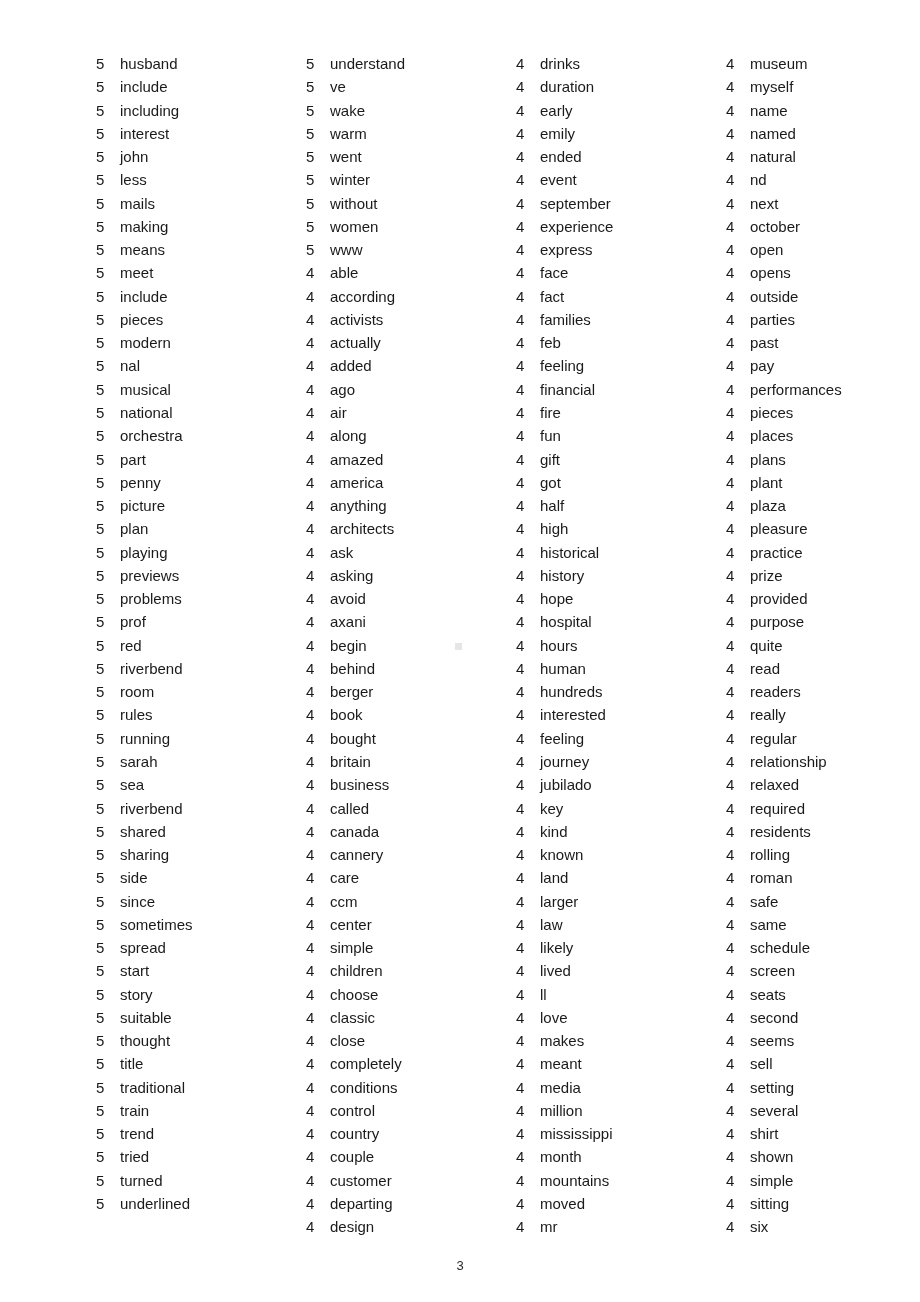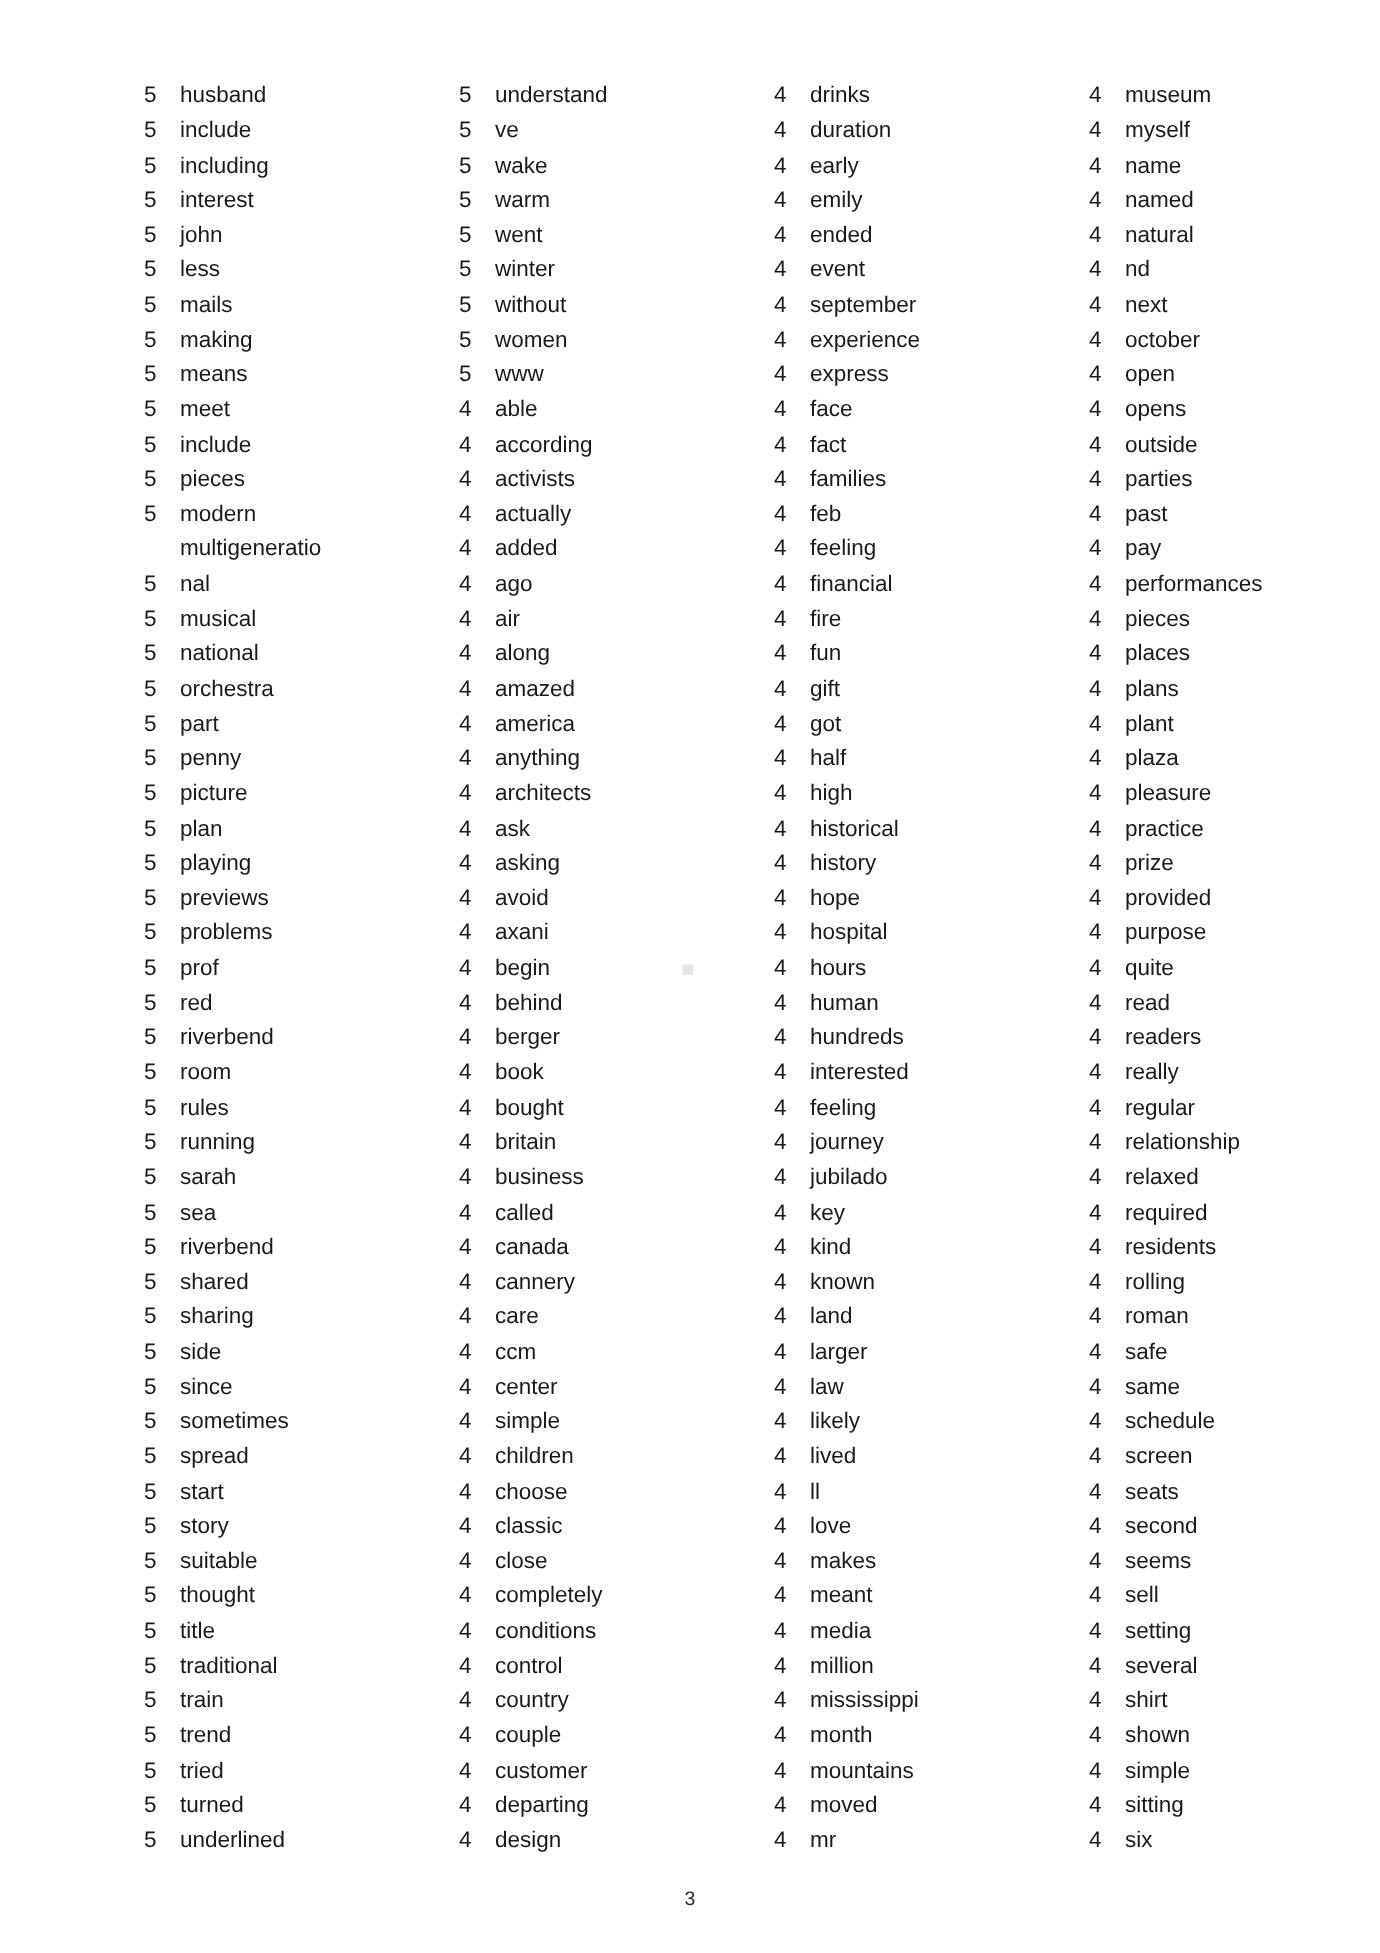--- a/index.html
+++ b/index.html
@@ -142,24 +142,20 @@
           <span class="word-text">include</span>
         </div>
         <div class="word-row">
           <span class="word-count">5</span>
           <span class="word-text">pieces</span>
         </div>
         <div class="word-row">
           <span class="word-count">5</span>
           <span class="word-text">modern</span>
         </div>
-        <div class="word-row is-continuation">
-          <span class="word-count"></span>
-          <span class="word-text">multigeneratio</span>
-        </div>
         <div class="word-row">
           <span class="word-count">5</span>
           <span class="word-text">nal</span>
         </div>
         <div class="word-row">
           <span class="word-count">5</span>
           <span class="word-text">musical</span>
         </div>
         <div class="word-row">
           <span class="word-count">5</span>

